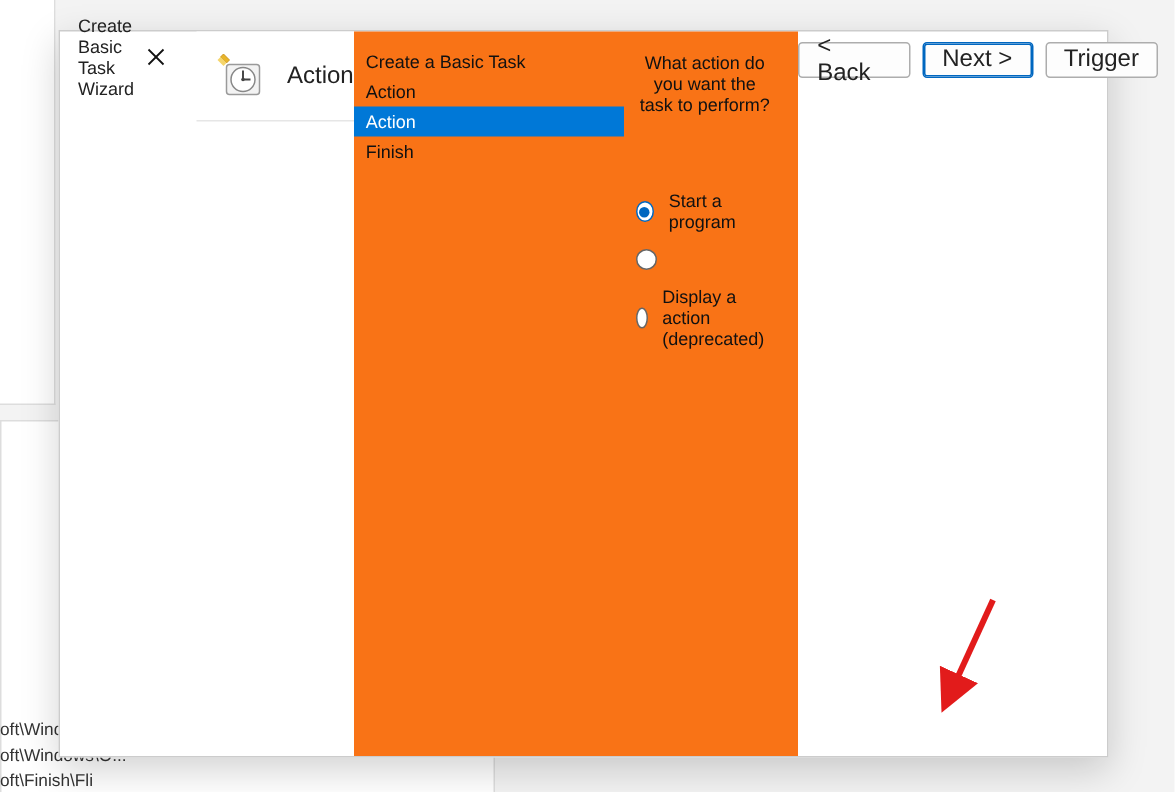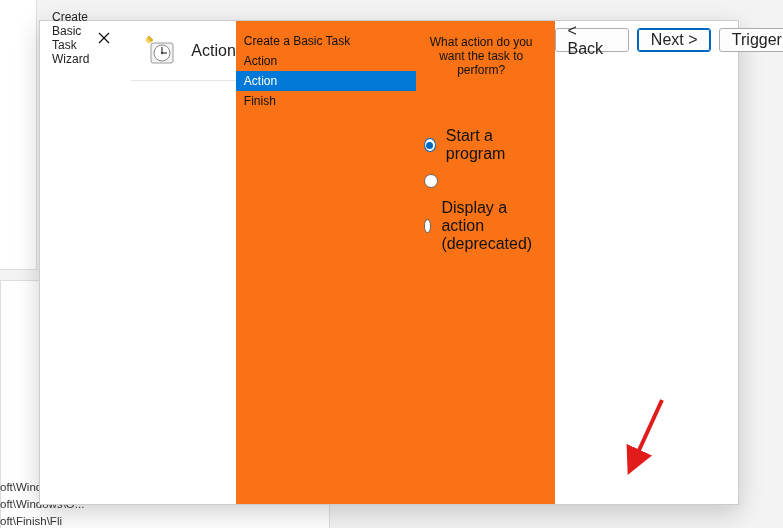--- a/index.html
+++ b/index.html
@@ -125,21 +125,21 @@
     }
     .radio.checked {
       border-color: #0067c0;
     }
     .radio.checked::after {
       content: "";
       width: 7px; height: 7px;
       background: #0067c0;
       border-radius: 50%;
     }
-    .radio-label { font-size: 16px; color: #111; }
+    .radio-label { font-size: 12px; color: #111; }
 
     .footer {
       height: 44px;
       border-top: none;
       display: flex;
       justify-content: flex-end;
       align-items: center;
       padding: 0 10px 6px 0;
       gap: 8px;
     }

